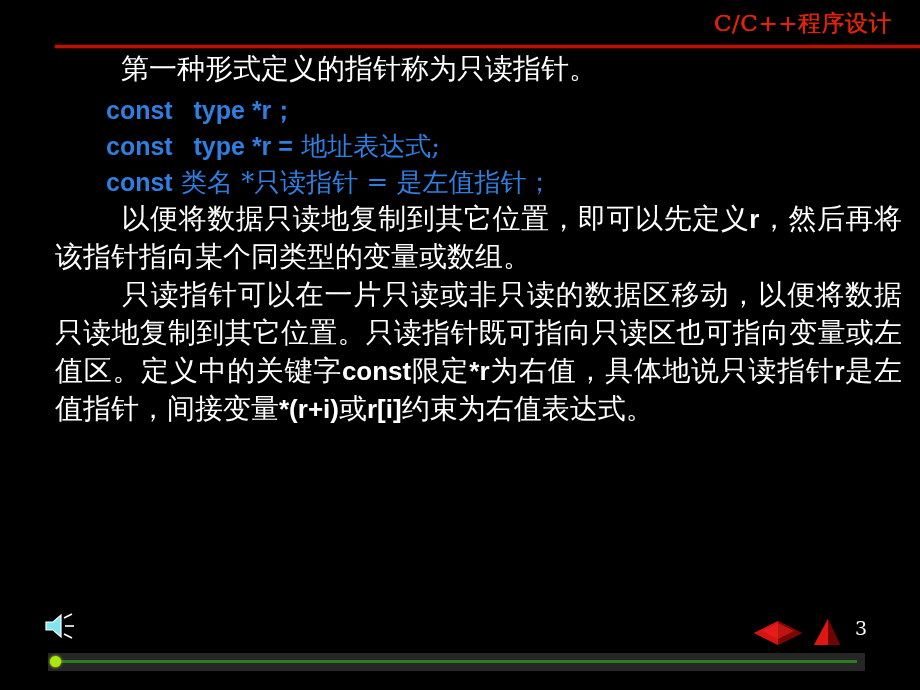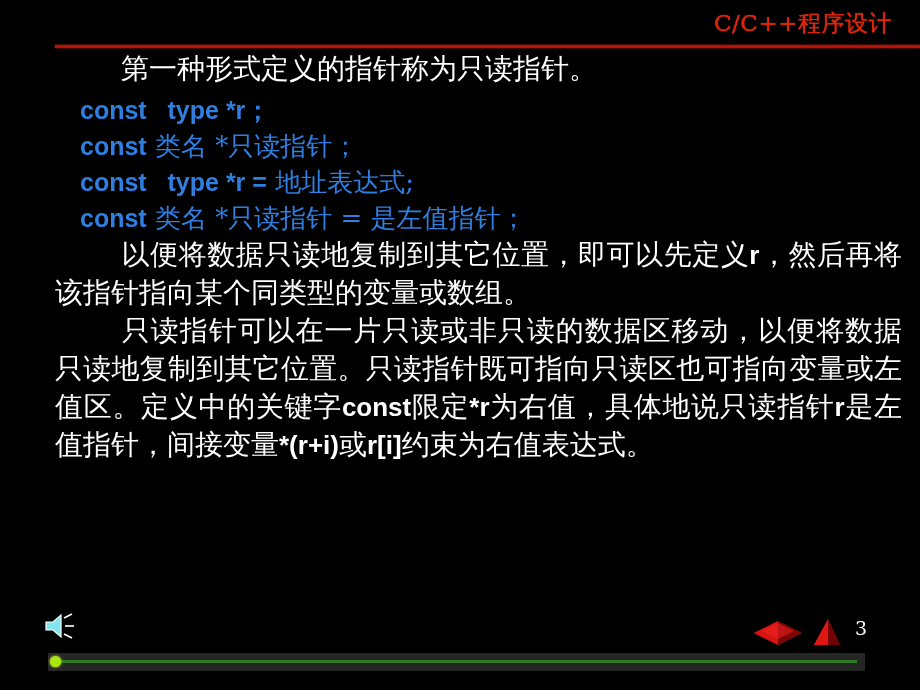--- a/index.html
+++ b/index.html
@@ -75,21 +75,21 @@
   p.para .ind { display: inline-block; width: 66px; }
   .mono-b {
     font-family: "Liberation Sans", sans-serif;
     font-weight: bold;
     font-size: 26px;
   }
 
   
   .code-block {
     margin: 4px 12px 0 0;
-    padding-left: 80px;
+    padding-left: 106px;
     color: #2f7fe0;
   }
   .code-line {
     color: #2f7fe0;
     font-family: "DejaVu Serif", serif;
     font-size: 26px;
     line-height: 36px;
     white-space: nowrap;
   }
   .code-line .kw {
@@ -171,21 +171,20 @@
 
   <div class="content">
 
     <p class="para"><span class="ind"></span><span>第一种形式定义的指针称为只读指针。</span></p>
 
 
     <div class="code-block">
 
       <div class="code-line"><span class="kw">const</span><span class="kw">&nbsp;&nbsp; <span>type</span></span><span class="kw"> *r；</span></div>
 
-      <div class="code-line"><span class="kw">const</span><span> 类名 *只读指针；</span></div>
 
       <div class="code-line"><span class="kw">const</span><span class="kw">&nbsp;&nbsp; <span>type</span></span><span><span class="kw">&nbsp;*r =</span><span> 地址表达式;</span></span></div>
 
       <div class="code-line"><span class="kw">const</span><span> 类名 *只读指针 = 是左值指针；</span></div>
 
     </div>
 
     <p class="para"><span class="ind"></span><span>以便将数据只读地复制到其它位置，即可以先定义</span><span class="mono-b">r</span><span>，然后再将该指针指向某个同类型的变量或数组。</span></p>
 
     <p class="para"><span class="ind"></span><span>只读指针可以在一片只读或非只读的数据区移动，以便将数据只读地复制到其它位置。只读指针既可指向只读区也可指向变量或左值区。定义中的关键字</span><span class="mono-b">const</span><span>限定</span><span class="mono-b">*r</span><span>为右值，具体地说只读指针</span><span class="mono-b">r</span><span>是左值指针，间接变量</span><span class="mono-b">*(r+i)</span><span>或</span><span class="mono-b">r[i]</span><span>约束为右值表达式。</span></p>

